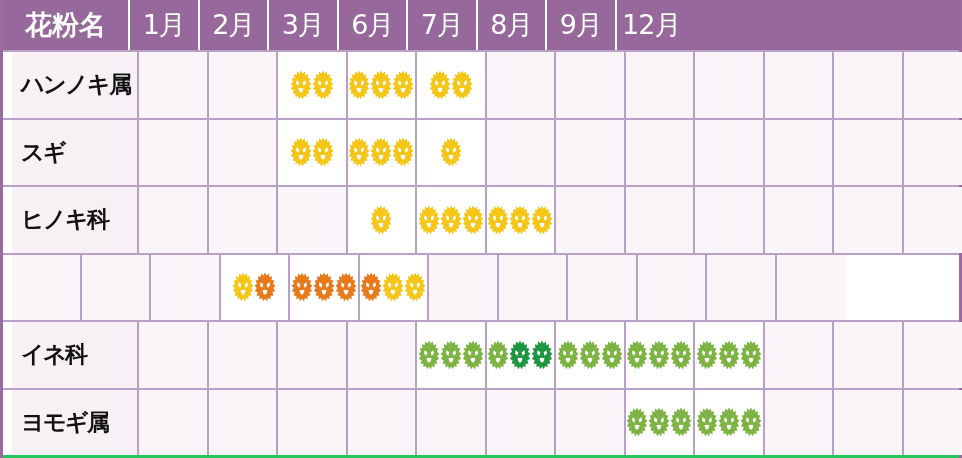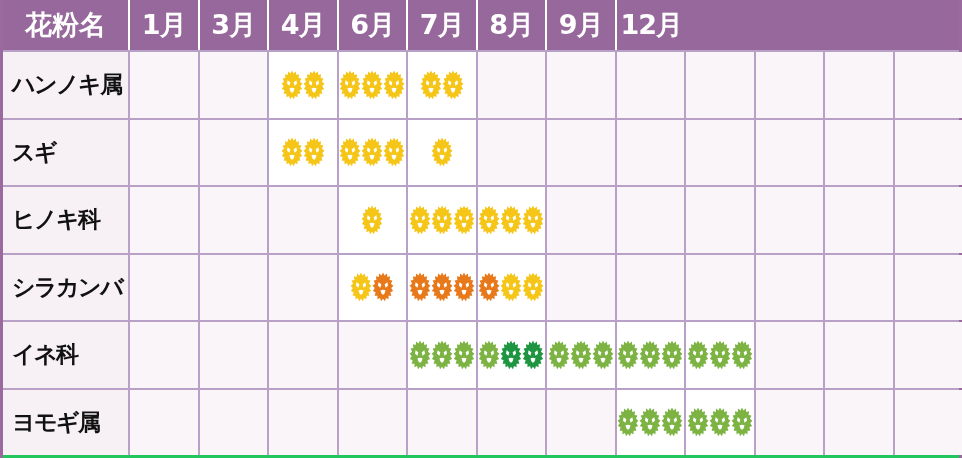--- a/index.html
+++ b/index.html
@@ -34,21 +34,21 @@
     background: #96689b;
   }
   .cal-header .h-cell {
     flex: 0 0 69.5px;
     border-right: 2px solid #ffffff;
     display: flex;
     align-items: center;
     justify-content: center;
     color: #ffffff;
     font-size: 27px;
-    font-weight: bold;
+    font-weight: normal;
     letter-spacing: -1px;
     box-sizing: border-box;
   }
   .cal-header .h-cell:last-child { border-right: none; }
   .cal-header .h-name {
     flex: 0 0 127px;
     border-right: 2px solid #ffffff;
     display: flex;
     align-items: center;
     justify-content: center;
@@ -65,20 +65,21 @@
     flex: 1 1 auto;
     display: flex;
     flex-direction: column;
     border-top: 2px solid #b9a0c6;
   }
   .cal-row {
     flex: 1 1 0;
     display: flex;
     border-bottom: 2px solid #b9a0c6;
     min-height: 0;
+    padding-left: 9px;
   }
   .cal-row:last-child { border-bottom: 3px solid #22c55e; }
 
   .row-label {
     flex: 0 0 127px;
     box-sizing: border-box;
     background: #f7f1f5;
     border-right: 2px solid #b9a0c6;
     display: flex;
     align-items: center;
@@ -113,22 +114,22 @@
   }
 </style>
 </head>
 <body>
 
 <div id="pollen-calendar">
 
   <div class="cal-header">
     <div class="h-name">花粉名</div>
     <div class="h-cell">1月</div>
+    <div class="h-cell">2月</div>
     <div class="h-cell">3月</div>
-    <div class="h-cell">4月</div>
     <div class="h-cell">6月</div>
     <div class="h-cell">7月</div>
     <div class="h-cell">8月</div>
     <div class="h-cell">9月</div>
     <div class="h-cell">12月</div>
   </div>
 
   <div class="cal-body" id="cal-body">
       <div class="cal-row">
         <div class="row-label">ハンノキ属</div>
@@ -298,21 +299,20 @@
           </svg>
         </div>
         <div class="month-cell tinted"></div>
         <div class="month-cell tinted"></div>
         <div class="month-cell tinted"></div>
         <div class="month-cell tinted"></div>
         <div class="month-cell tinted"></div>
         <div class="month-cell tinted"></div>
       </div>
       <div class="cal-row">
-        <div class="row-label">シラカンバ</div>
         <div class="month-cell tinted"></div>
         <div class="month-cell tinted"></div>
         <div class="month-cell tinted"></div>
         <div class="month-cell">
           <svg viewBox="0 0 44 60" class="pollen">
             <path d="M22.00 1.00 L25.03 6.90 L29.59 2.96 L30.69 10.02 L36.15 8.57 L35.17 15.84 L40.80 17.07 L37.87 23.57 L42.91 27.32 L38.43 32.17 L42.20 37.94 L36.77 40.47 L38.76 47.48 L33.12 47.37 L33.06 54.66 L27.96 51.91 L25.86 58.51 L22.00 53.50 L18.14 58.51 L16.04 51.91 L10.94 54.66 L10.88 47.37 L5.24 47.48 L7.23 40.47 L1.80 37.94 L5.57 32.17 L1.09 27.32 L6.13 23.57 L3.20 17.07 L8.83 15.84 L7.85 8.57 L13.31 10.02 L14.41 2.96 L18.97 6.90 Z" fill="#f5c518"></path>
             <path d="M13.2 20.5 L18.6 24.6 L16.9 31.5 L12.0 27.6 Z" fill="#ffffff"></path>
             <path d="M30.8 20.5 L25.4 24.6 L27.1 31.5 L32.0 27.6 Z" fill="#ffffff"></path>
             <path d="M17.0 36.5 Q22 34.6 27.0 36.5 Q25.4 44.5 22 45.6 Q18.6 44.5 17.0 36.5 Z" fill="#ffffff"></path>
           </svg>

